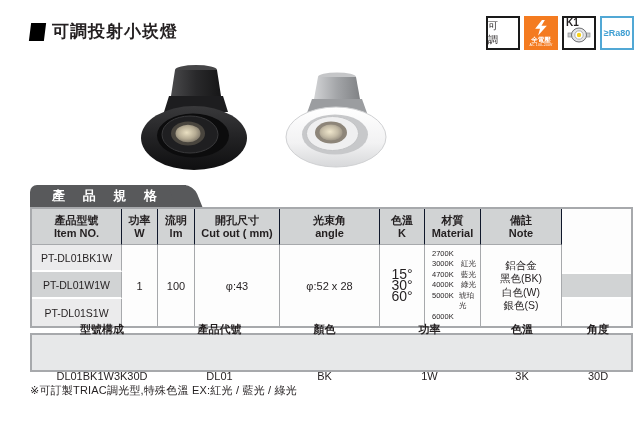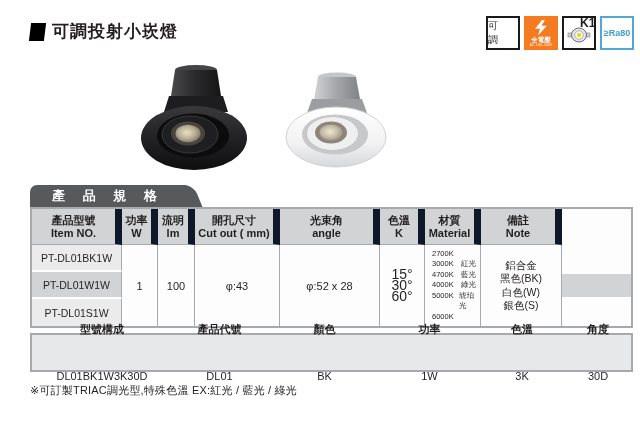--- a/index.html
+++ b/index.html
@@ -19,21 +19,21 @@
   .page-title { font-size:17px; font-weight:bold; letter-spacing:1px; }
 
   
   .badges { position:absolute; left:486px; top:16px; display:flex; gap:4px; }
   .badge { width:34px; height:34px; background:#fff; display:flex; flex-direction:column; align-items:center; justify-content:center; }
   .badge-dim { border:2.5px solid #1a1a1a; font-size:10px; font-weight:normal; letter-spacing:4px; padding-left:0; }
   .badge-volt { border:2px solid #f47b20; background:#f47b20; color:#fff; justify-content:flex-start; padding-top:1px; }
   .badge-volt .volt-label { font-size:6.5px; font-weight:bold; line-height:6.5px; }
   .badge-volt .volt-sub { font-size:3.5px; line-height:5px; letter-spacing:.2px; }
   .badge-k1 { border:2.5px solid #1a1a1a; justify-content:flex-start; padding-top:1px; }
-  .badge-k1 .k1-label { font-size:12px; font-weight:bold; line-height:8px; align-self:flex-start; margin-left:16px; }
+  .badge-k1 .k1-label { font-size:10px; font-weight:bold; line-height:8px; align-self:flex-start; margin-left:2px; }
   .badge-cri { border:2.5px solid #51a8d5; color:#3d9ed2; font-size:9px; font-weight:bold; }
 
   
   .lamp { position:absolute; }
   .lamp-black { left:138px; top:62px; }
   .lamp-white { left:279px; top:70px; }
 
   
   .spec-tab { position:absolute; left:30px; top:185px; width:156px; height:22px;
       background:#58595b; border-radius:7px 0 0 0; }
@@ -41,21 +41,21 @@
       background:#58595b; transform:skewX(22deg); border-radius:0 9px 0 0; }
   .spec-tab span { position:relative; z-index:2; display:block; color:#fff; font-size:13px; font-weight:bold;
       letter-spacing:7px; text-align:center; line-height:22px; }
 
   
   .spec-table { position:absolute; left:30px; top:207px; width:603px;
       border:2px solid #a7a9ac; background:#fdfdfd;
       display:grid;
       grid-template-columns:90px 36px 37px 85px 100px 45px 56px 81px 1fr;
       grid-template-rows:36px 27px 27px 27px; }
-  .th { grid-row:1; background:#d1d3d4; border-right:7px solid #0f172a; border-bottom:1px solid #a7a9ac;
+  .th { grid-row:1; background:#d1d3d4; border-right:1px solid #0f172a; border-bottom:1px solid #a7a9ac;
       display:flex; flex-direction:column; align-items:center; justify-content:center;
       font-weight:bold; font-size:11px; line-height:12.5px; text-align:center; }
   .th:last-of-type, .col-last { border-right:none !important; }
   .cell { border-right:1px solid #a7a9ac; display:flex; align-items:center; justify-content:center; }
   .model-cell { grid-column:1; font-size:10.5px; background:#ebebec; }
   .model-cell.mid { background:#d1d3d4; }
   .model-cell.gap-b { border-bottom:2px solid #fff; }
   .merge { grid-row:2 / span 3; font-size:11px; }
   .angles-cell { flex-direction:column; font-size:14px; line-height:11px; font-weight:normal; }
   .temps-cell { flex-direction:column; align-items:flex-start; justify-content:center; padding-left:7px; }

